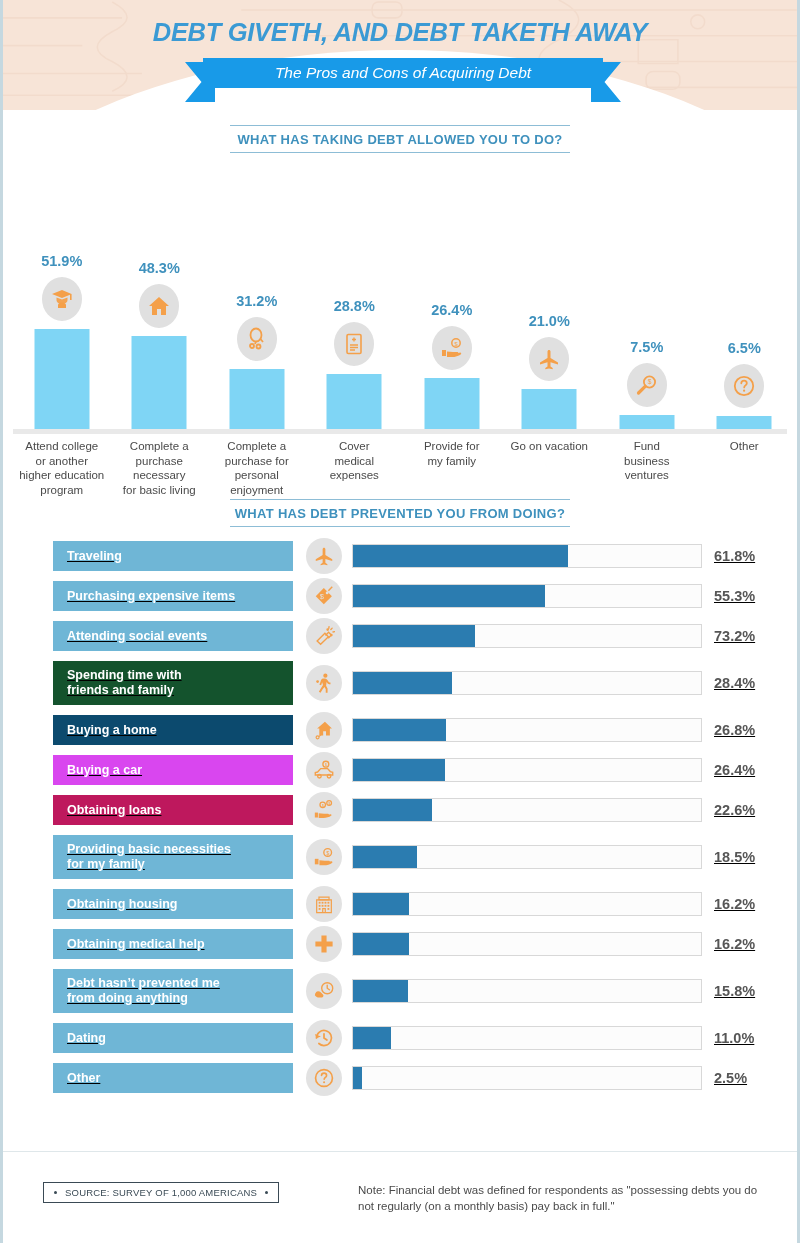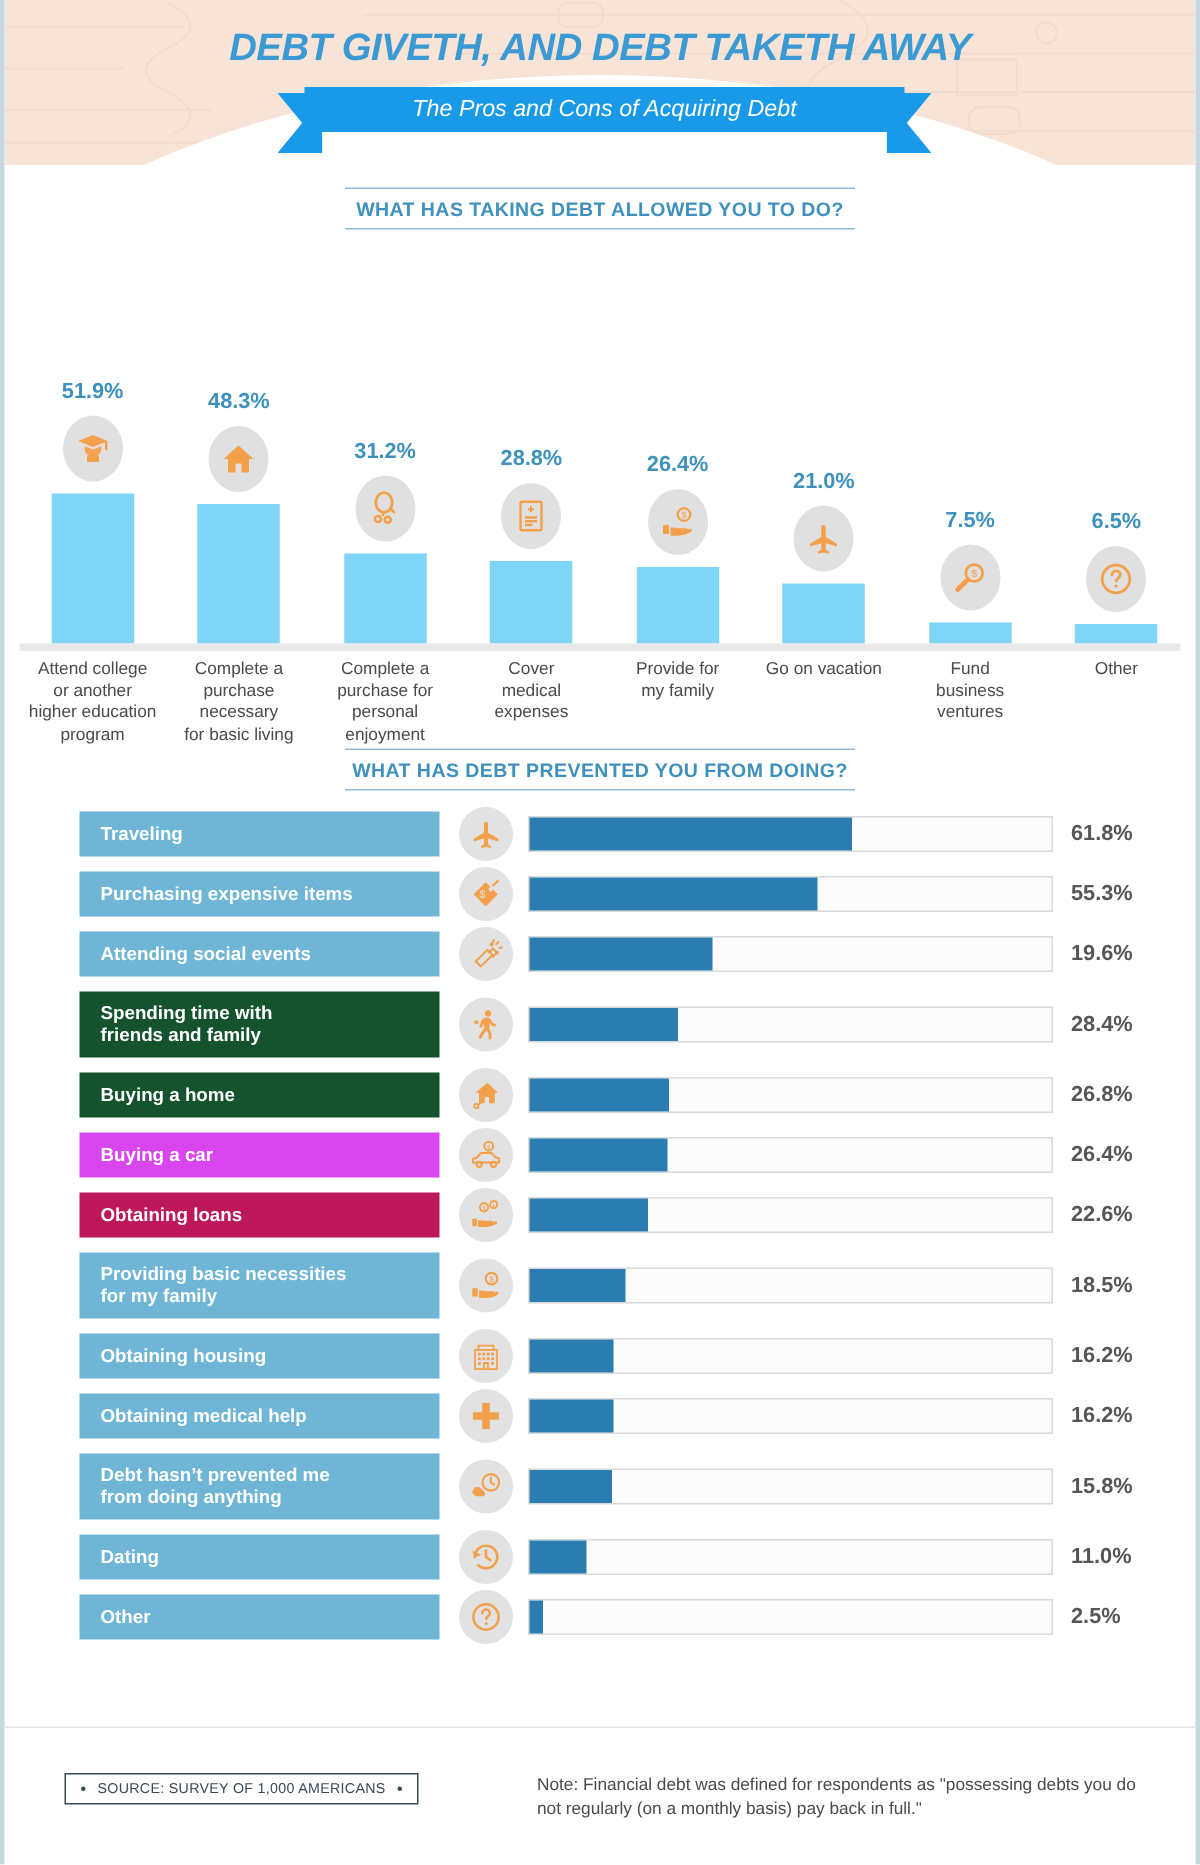--- a/index.html
+++ b/index.html
@@ -146,20 +146,21 @@
     font-size: 11.5px;
     line-height: 14.5px;
     color: #4a4a4a;
   }
 
   
   .rows {
     position: relative;
     margin-top: 14px;
     padding: 0 0 0 0;
+    text-decoration: underline;
   }
   .row {
     position: relative;
     display: flex;
     align-items: center;
     height: 30px;
     margin-bottom: 10px;
   }
   .row.tall { height: 44px; }
   .row-label {
@@ -445,21 +446,21 @@
             <path d="M4.5 20.5 13 12l3.8 3.8L8.3 24z" transform="translate(0,-3)"></path>
             <path d="M13.6 11.4 17 8l3 3-3.4 3.4"></path>
             <path d="M19.5 4.8l1.4-1.4M17.2 3.6l.3-1.8M21.8 7.6l1.8-.4" stroke-linecap="round"></path>
             <circle cx="20" cy="11" r=".7" fill="#F4A04A"></circle>
             <circle cx="16" cy="5" r=".7" fill="#F4A04A"></circle>
           </svg>
         </div>
         <div class="row-track">
           <div class="row-fill" style="width: 35.1%; background: rgb(43, 124, 176);"></div>
         </div>
-        <div class="row-val">19.6%</div>
+        <div class="row-val">73.2%</div>
       </div>
       <div class="row tall">
         <div class="row-label" style="background: #14532d;">
           <div>
             <div>Spending time with</div>
             <div>friends and family</div>
           </div>
         </div>
         <div class="row-ico">
           <svg viewBox="0 0 24 24" fill="#F4A04A">
@@ -467,21 +468,21 @@
             <path d="M11 7.2c-1.6.3-2.3 1.5-2.6 2.8L7 14l1.9.5 1.1-3.3.9 3.1-2.6 3.9-1.9 3.4 1.8 1 2.3-3.9 2-2.4 1.4 2.4v4h2v-4.6l-1.6-3.2.5-3.9 1.4 1.9 2.6.8.5-1.9-1.9-.6-1.9-2.7c-.5-.7-1.3-1.3-2.3-1.4l-2.2-.1z"></path>
             <circle cx="5" cy="10.4" r="1.5"></circle>
           </svg>
         </div>
         <div class="row-track">
           <div class="row-fill" style="width: 28.4%; background: rgb(43, 124, 176);"></div>
         </div>
         <div class="row-val">28.4%</div>
       </div>
       <div class="row">
-        <div class="row-label" style="background: #14532d;">
+        <div class="row-label" style="background: #0c4a6e;">
           <div>
             <div>Buying a home</div>
           </div>
         </div>
         <div class="row-ico">
           <svg viewBox="0 0 24 24" fill="#F4A04A">
             <path d="M13 3 4.5 10.4h2.4V18h4.2v-4.6h3.1V18h4.2v-7.6h2.3L13 3z"></path>
             <circle cx="5" cy="20" r="1.6" fill="none" stroke="#F4A04A" stroke-width="1.3"></circle>
             <path d="M6.4 19.2 10 16.2" stroke="#F4A04A" stroke-width="1.3" fill="none"></path>
           </svg>

